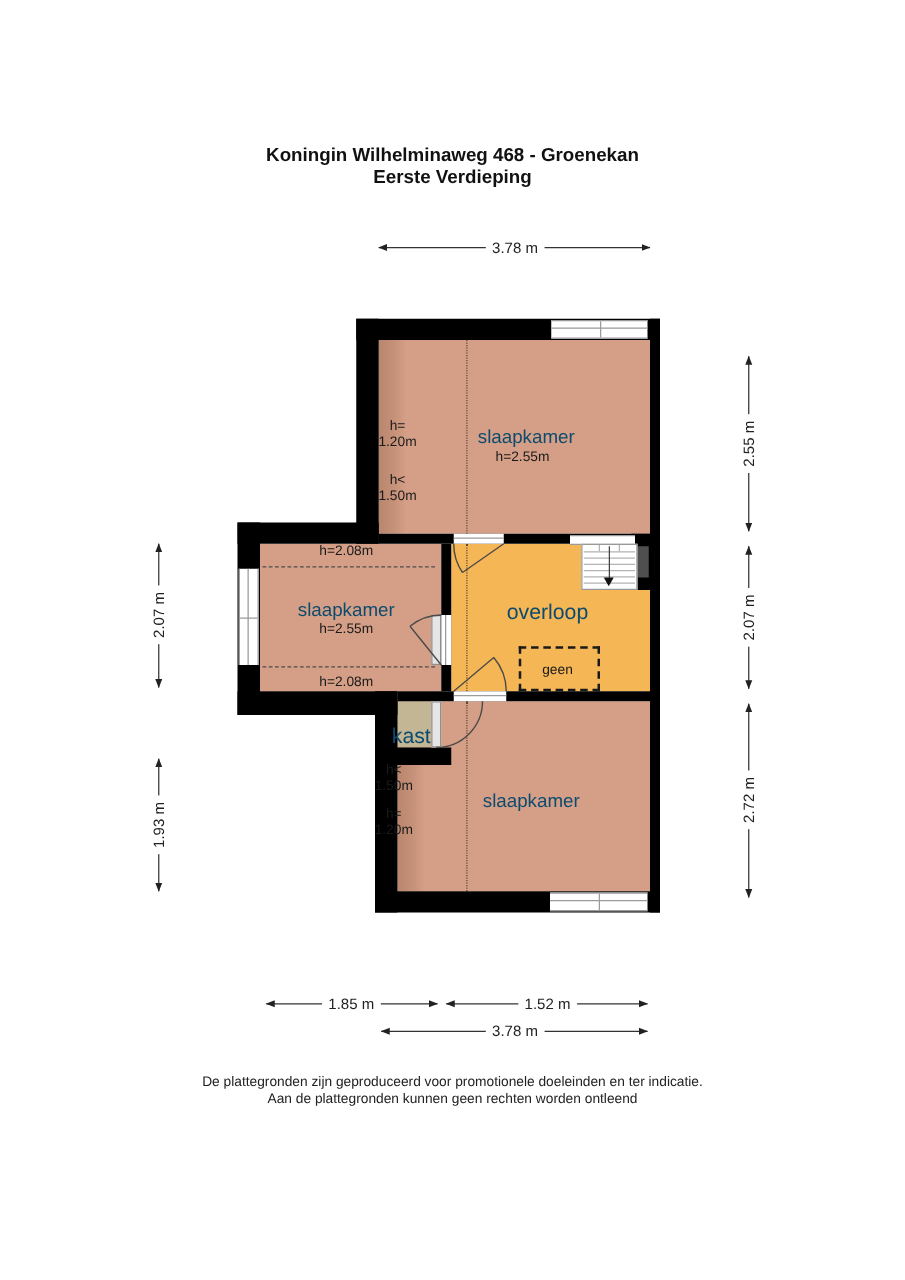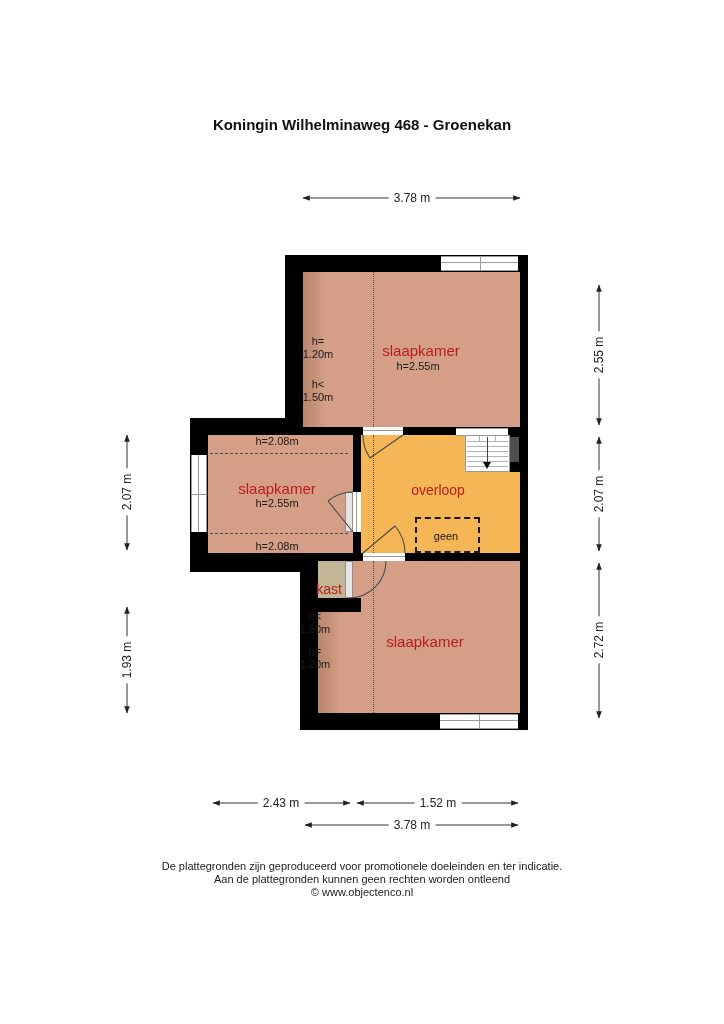--- a/index.html
+++ b/index.html
@@ -7,22 +7,22 @@
         font-family:"Liberation Sans",sans-serif;color:#1a1a1a;}
   .title-line{position:absolute;left:0;width:724px;text-align:center;font-weight:bold;font-size:15px;color:#111;}
   .wall{position:absolute;background:var(--c-wall,#000);}
   .floor-bedroom{position:absolute;background:var(--c-floor,#d49f86);}
   .floor-landing{position:absolute;background:var(--c-landing,#f5b656);}
   .floor-closet{position:absolute;background:var(--c-closet,#c2b694);}
   .shade{position:absolute;background:linear-gradient(90deg,rgba(90,45,20,.22),rgba(90,45,20,.12) 55%,rgba(90,45,20,0));}
   .dotted-v{position:absolute;width:0;border-left:1px dotted #5d4a38;}
   .dashed-h{position:absolute;height:0;border-top:1px dashed #4c4c4c;}
   .hatch{position:absolute;border:2px dashed #1a1a1a;}
-  .room-label{position:absolute;transform:translate(-50%,-50%);font-size:15px;white-space:nowrap;color:#b91c1c;}
-  .room-label.big{font-size:14px;}
+  .room-label{position:absolute;transform:translate(-50%,-50%);font-size:15px;white-space:nowrap;color:#0c4a6e;}
+  .room-label.big{font-size:17px;}
   .sub-label{position:absolute;transform:translate(-50%,-50%);font-size:11px;white-space:nowrap;color:#1a1a1a;}
   .slope-label{position:absolute;transform:translate(-50%,-50%);font-size:11px;line-height:1.18;
                white-space:pre-line;text-align:center;color:#1a1a1a;}
   .dim-label{position:absolute;transform:translate(-50%,-50%);font-size:12px;color:#222;background:#fff;
              padding:0 5px;white-space:nowrap;}
   .dim-label.vert{transform:translate(-50%,-50%) rotate(-90deg);}
   .win{position:absolute;background:#fff;}
   .win-h{border-top:1px solid #9b9b9b;border-bottom:1px solid #9b9b9b;}
   .win-v{border-left:1px solid #9b9b9b;border-right:1px solid #9b9b9b;}
   .wl{position:absolute;background:#9b9b9b;}
@@ -37,20 +37,21 @@
   .duct{position:absolute;background:#4f4f4f;}
   .footer-line{position:absolute;left:0;width:724px;text-align:center;font-size:11px;color:#222;}
   svg.overlay{position:absolute;left:0;top:0;pointer-events:none;}
 </style>
 </head>
 <body>
 
 <div class="page">
 
   <div class="title-line" style="top:116px;">Koningin Wilhelminaweg 468 - Groenekan</div>
+  <div class="title-line" style="top:133px;">Eerste Verdieping</div>
 
   <div class="floor-bedroom" style="left:303px;top:272px;width:217px;height:155px;"></div>
   <div class="shade" style="left:303px;top:272px;width:22px;height:155px;"></div>
   <div class="floor-bedroom" style="left:208px;top:435px;width:145px;height:118px;"></div>
   <div class="floor-landing" style="left:361px;top:435px;width:159px;height:118px;"></div>
   <div class="floor-bedroom" style="left:318px;top:561px;width:202px;height:152px;"></div>
   <div class="shade" style="left:318px;top:561px;width:22px;height:152px;"></div>
   <div class="floor-closet" style="left:318px;top:561px;width:27px;height:37px;"></div>
 
   <div class="dotted-v" style="left:373px;top:272px;height:155px;"></div>
@@ -139,21 +140,21 @@
       <line x1="305" y1="825" x2="518" y2="825" marker-start="url(#arr)" marker-end="url(#arr)"></line>
     </g>
   </svg>
 
   <span class="dim-label" style="left:412px;top:198px;">3.78 m</span>
   <span class="dim-label vert" style="left:599px;top:355px;">2.55 m</span>
   <span class="dim-label vert" style="left:599px;top:494px;">2.07 m</span>
   <span class="dim-label vert" style="left:599px;top:640px;">2.72 m</span>
   <span class="dim-label vert" style="left:127px;top:492px;">2.07 m</span>
   <span class="dim-label vert" style="left:127px;top:660px;">1.93 m</span>
-  <span class="dim-label" style="left:281px;top:803px;">2.43 m</span>
+  <span class="dim-label" style="left:281px;top:803px;">1.85 m</span>
   <span class="dim-label" style="left:438px;top:803px;">1.52 m</span>
   <span class="dim-label" style="left:412px;top:825px;">3.78 m</span>
 
   <span class="room-label" style="left:421px;top:350px;">slaapkamer</span>
   <span class="sub-label" style="left:418px;top:366px;">h=2.55m</span>
   <span class="slope-label" style="left:318px;top:348px;">h=
 1.20m</span>
   <span class="slope-label" style="left:318px;top:391px;">h&lt;
 1.50m</span>
 
@@ -167,15 +168,14 @@
   <span class="room-label big" style="left:329px;top:589px;">kast</span>
 
   <span class="room-label" style="left:425px;top:641px;">slaapkamer</span>
   <span class="slope-label" style="left:315px;top:623px;">h&lt;
 1.50m</span>
   <span class="slope-label" style="left:315px;top:658px;">h=
 1.20m</span>
 
   <div class="footer-line" style="top:860px;">De plattegronden zijn geproduceerd voor promotionele doeleinden en ter indicatie.</div>
   <div class="footer-line" style="top:873px;">Aan de plattegronden kunnen geen rechten worden ontleend</div>
-  <div class="footer-line" style="top:886px;">© www.objectenco.nl</div>
 
 </div>
 
 </body></html>

